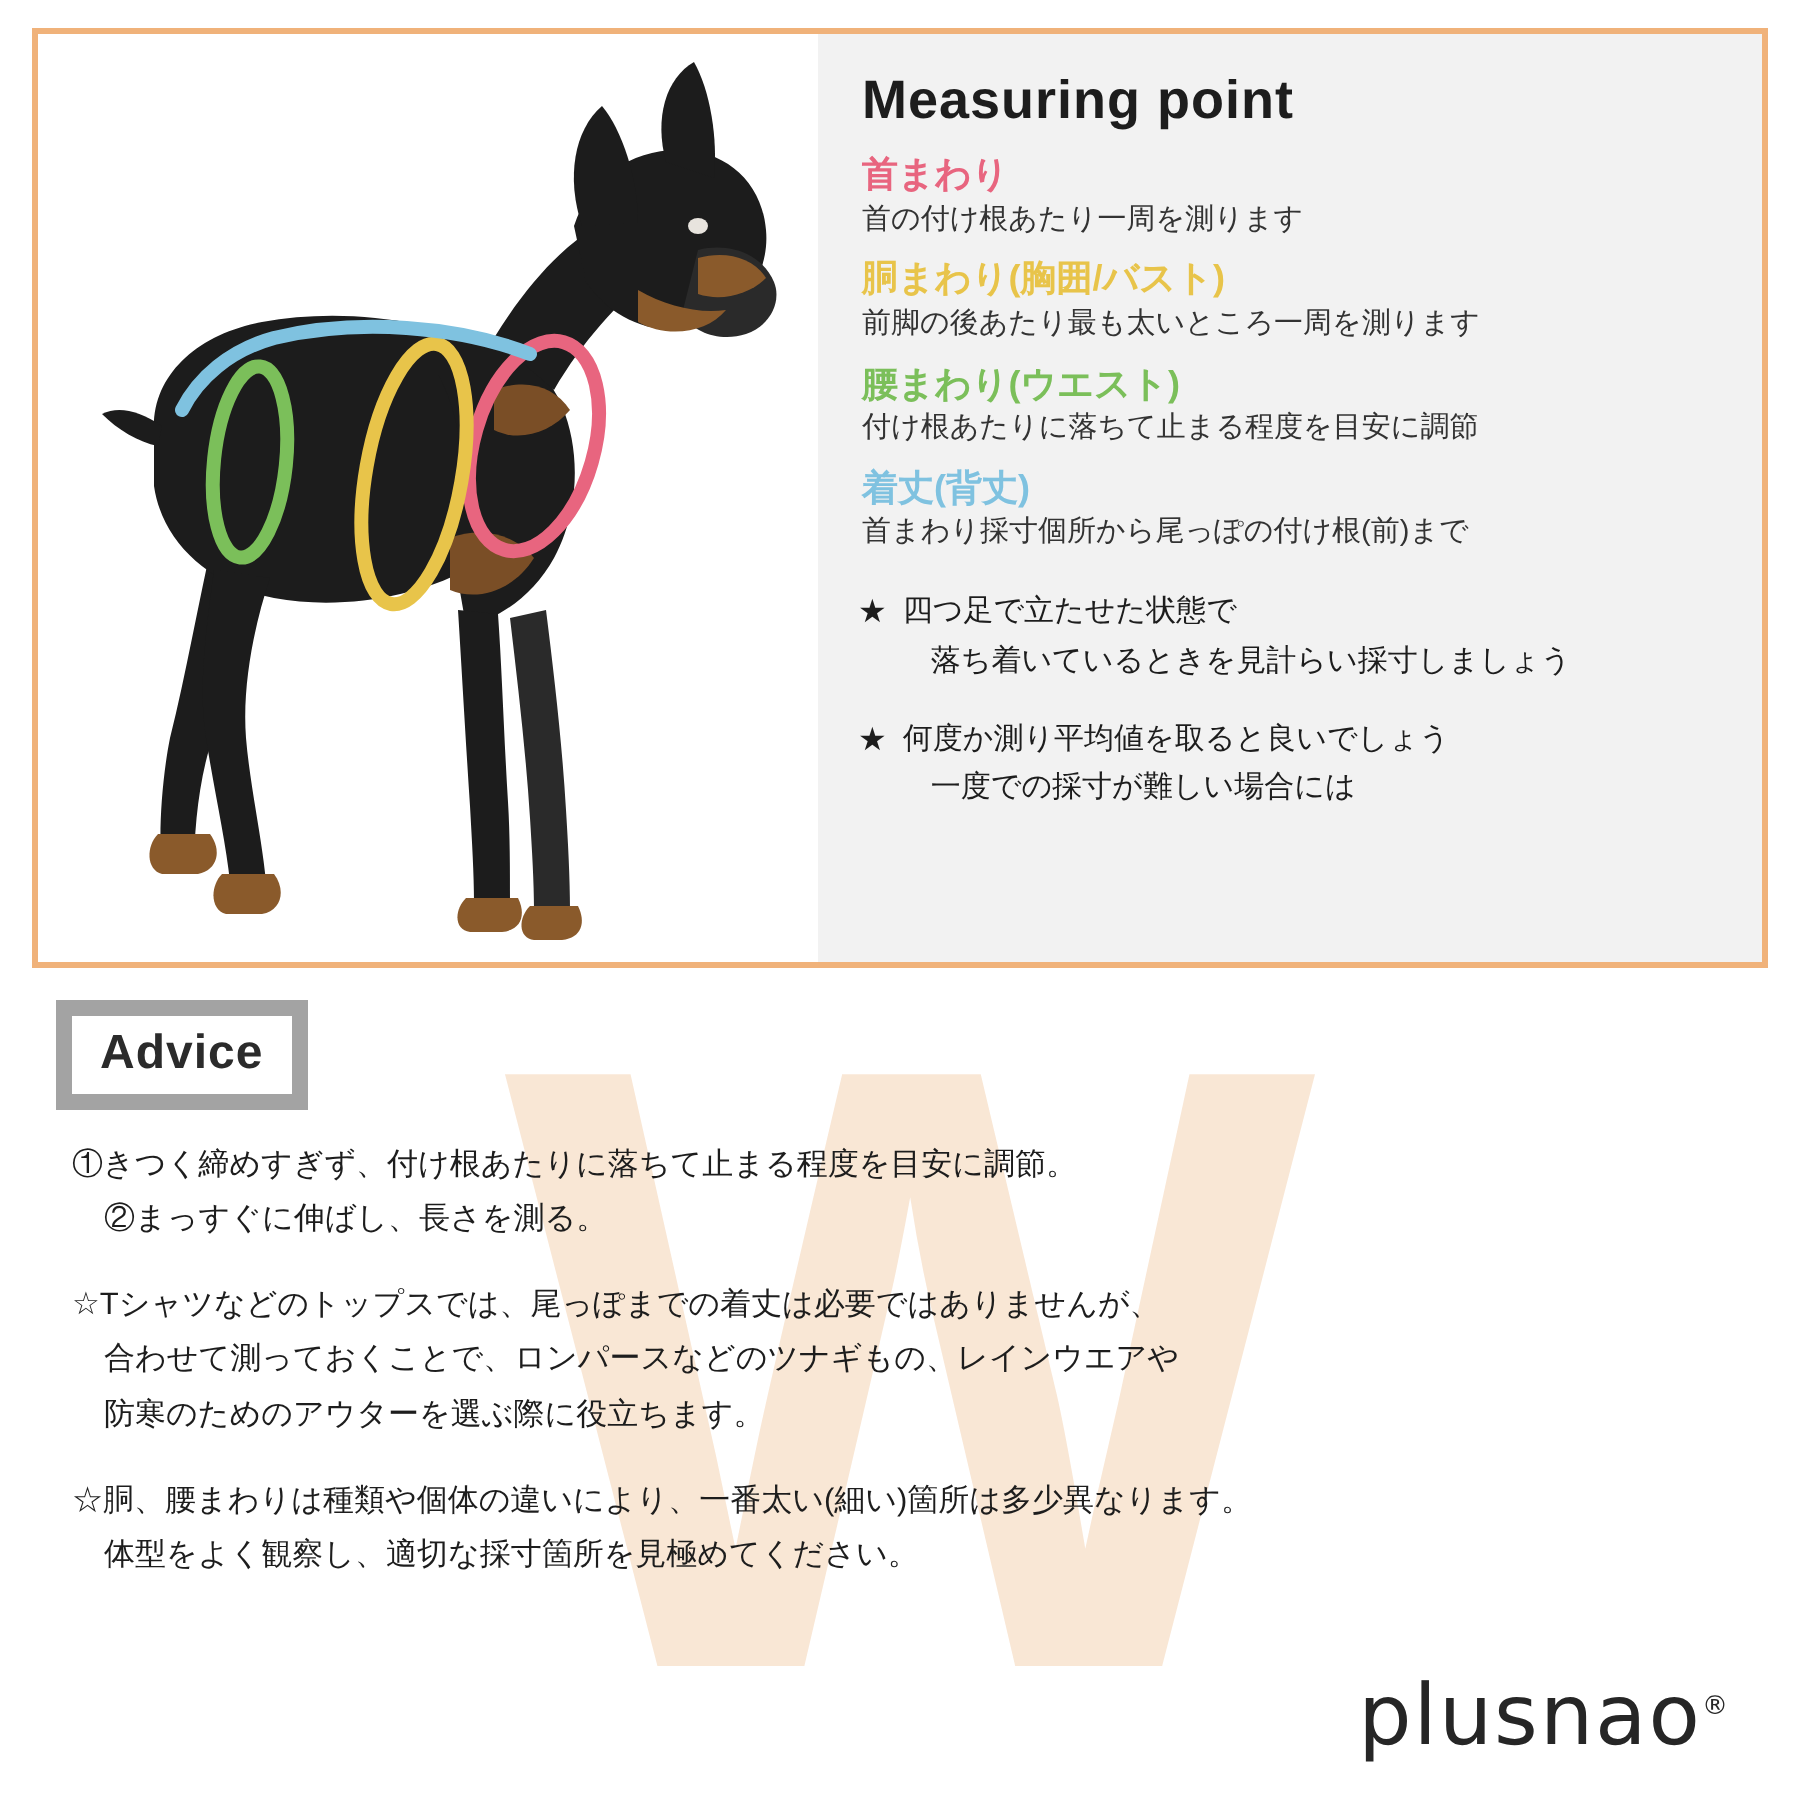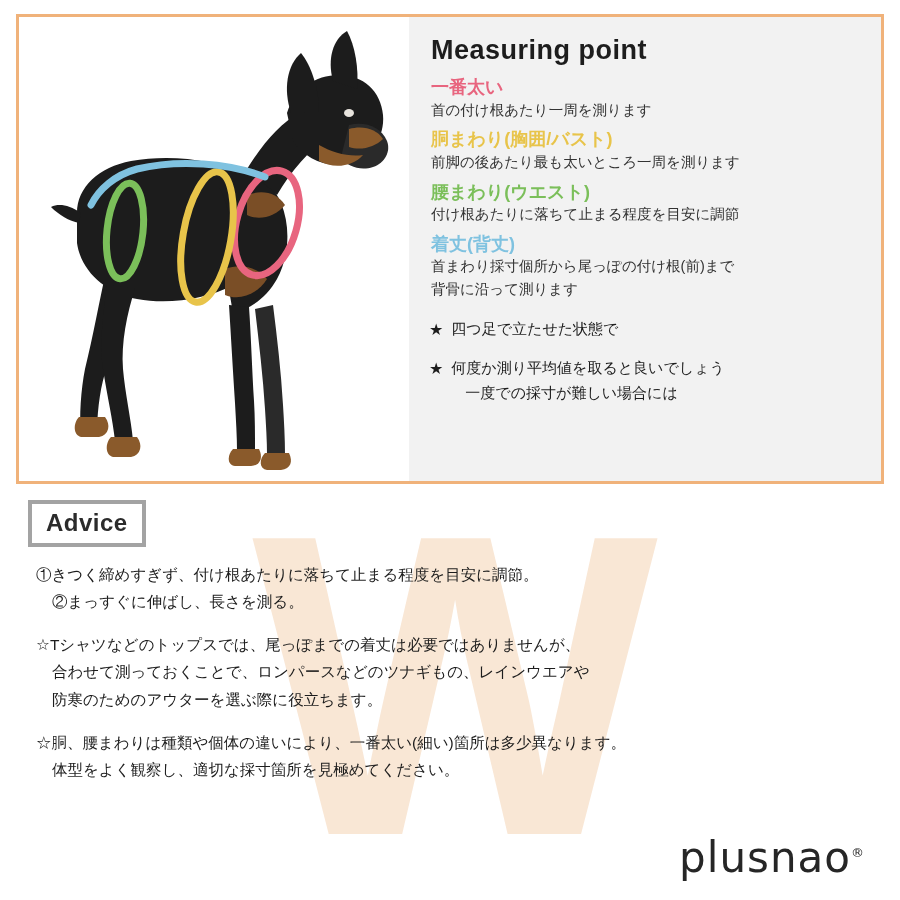--- a/index.html
+++ b/index.html
@@ -109,21 +109,21 @@
   .star-lines {
     font-size: 15px;
     line-height: 1.65;
     color: #1d1d1d;
   }
   .star-lines div + div { margin-left: 14px; }
 
   
   .advice-head {
     display: inline-block;
-    border: 4px solid #a3a3a3;
+    border: 8px solid #a3a3a3;
     padding: 5px 14px 6px 14px;
     font-size: 24px;
     font-weight: 700;
     letter-spacing: .5px;
     margin: 16px 0 14px 12px;
   }
   .advice-body {
     margin-left: 20px;
     font-size: 15.5px;
     line-height: 1.75;
@@ -208,45 +208,45 @@
 
           <path d="M246 160 C210 146 160 142 118 152 C96 158 80 172 72 188" fill="none" stroke="#7fc2e0" stroke-width="7" stroke-linecap="round"></path>
         </svg>
       </div>
     </div>
 
     <div class="card-right">
       <div class="mp-title">Measuring point</div>
 
       <div class="mp-item">
-        <div class="mp-label neck">一番太い</div>
+        <div class="mp-label neck">首まわり</div>
         <div class="mp-desc">首の付け根あたり一周を測ります</div>
       </div>
 
       <div class="mp-item">
         <div class="mp-label chest">胴まわり(胸囲/バスト)</div>
         <div class="mp-desc">前脚の後あたり最も太いところ一周を測ります</div>
       </div>
 
       <div class="mp-item">
         <div class="mp-label waist">腰まわり(ウエスト)</div>
         <div class="mp-desc">付け根あたりに落ちて止まる程度を目安に調節</div>
       </div>
 
       <div class="mp-item">
         <div class="mp-label back">着丈(背丈)</div>
         <div class="mp-desc">首まわり採寸個所から尾っぽの付け根(前)まで</div>
-        <div class="mp-desc">背骨に沿って測ります</div>
       </div>
 
       <div class="stars">
         <div class="star-row">
           <div class="star-glyph">★</div>
           <div class="star-lines">
             <div>四つ足で立たせた状態で</div>
+            <div>落ち着いているときを見計らい採寸しましょう</div>
           </div>
         </div>
         <div class="star-row">
           <div class="star-glyph">★</div>
           <div class="star-lines">
             <div>何度か測り平均値を取ると良いでしょう</div>
             <div>一度での採寸が難しい場合には</div>
           </div>
         </div>
       </div>

